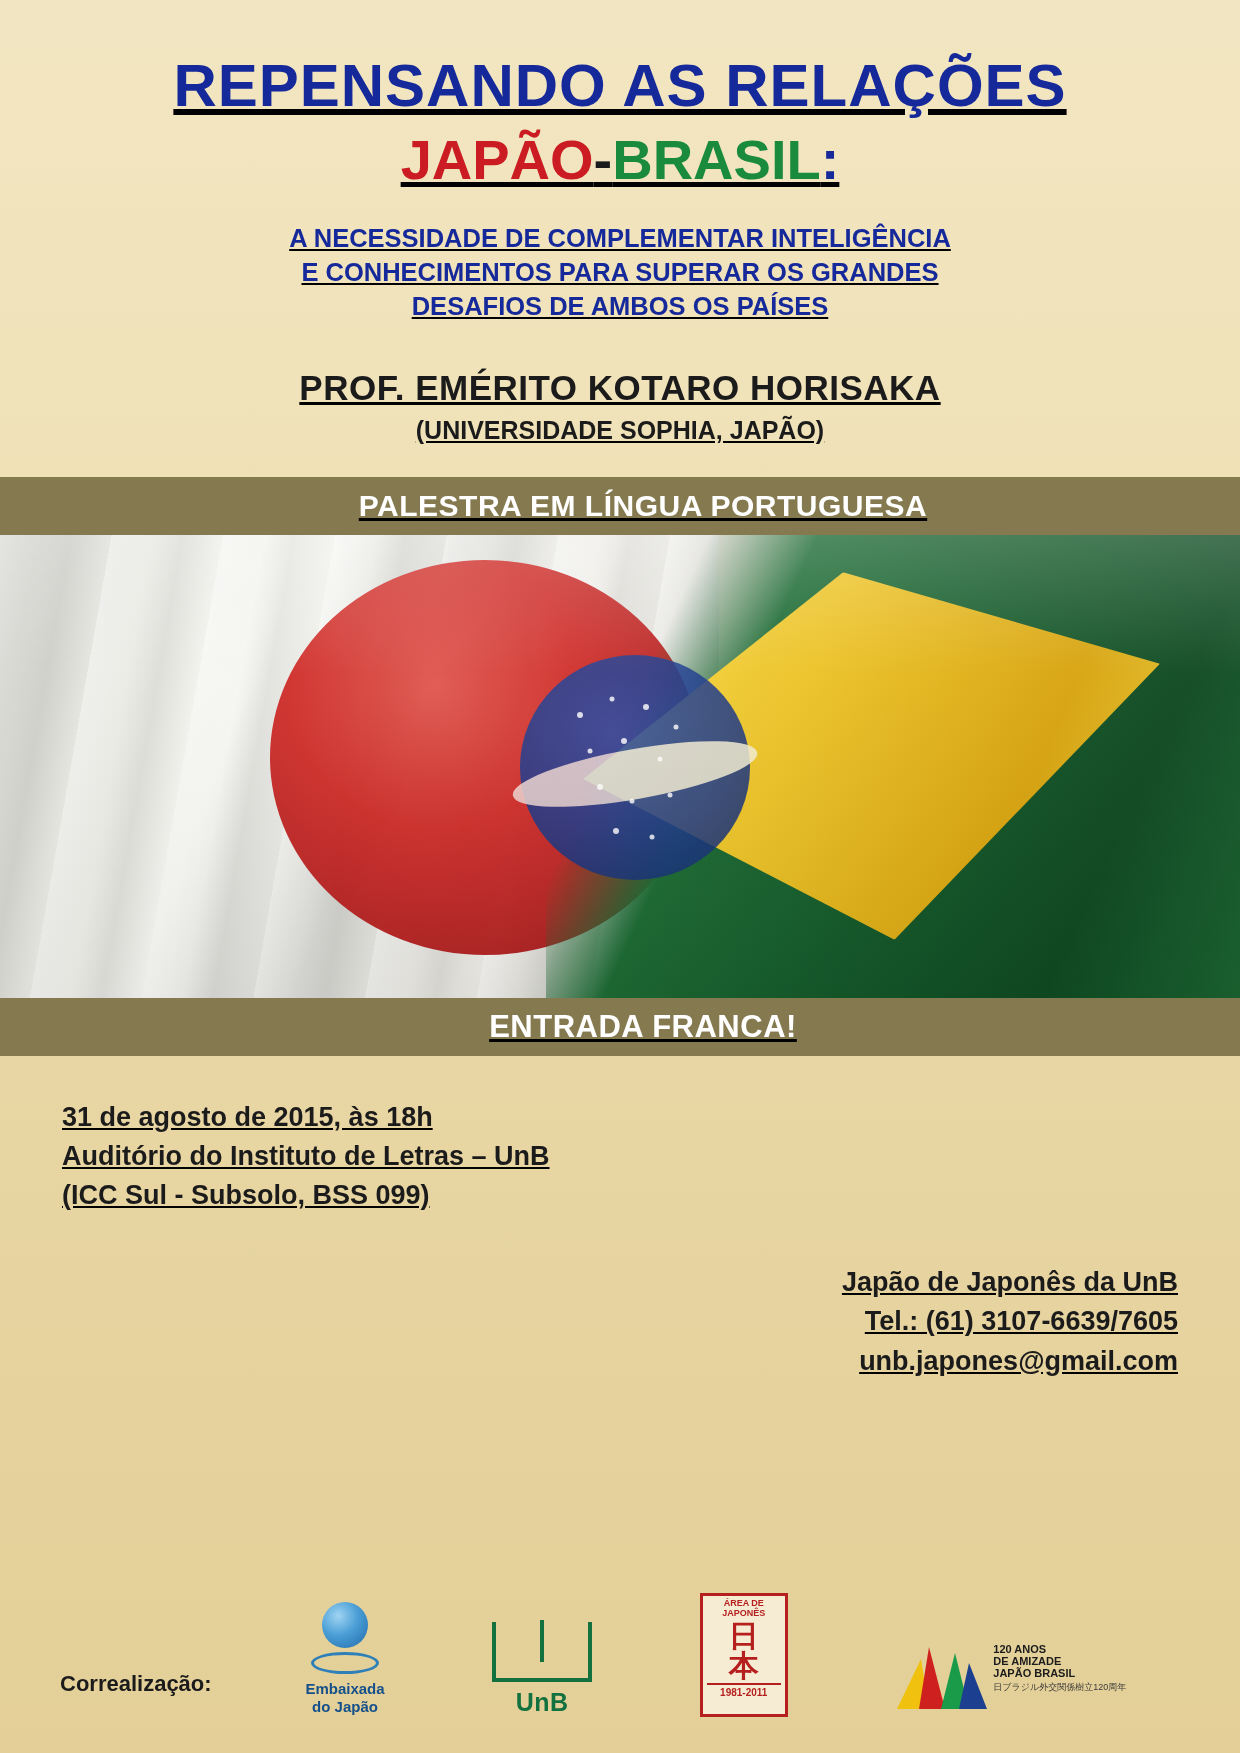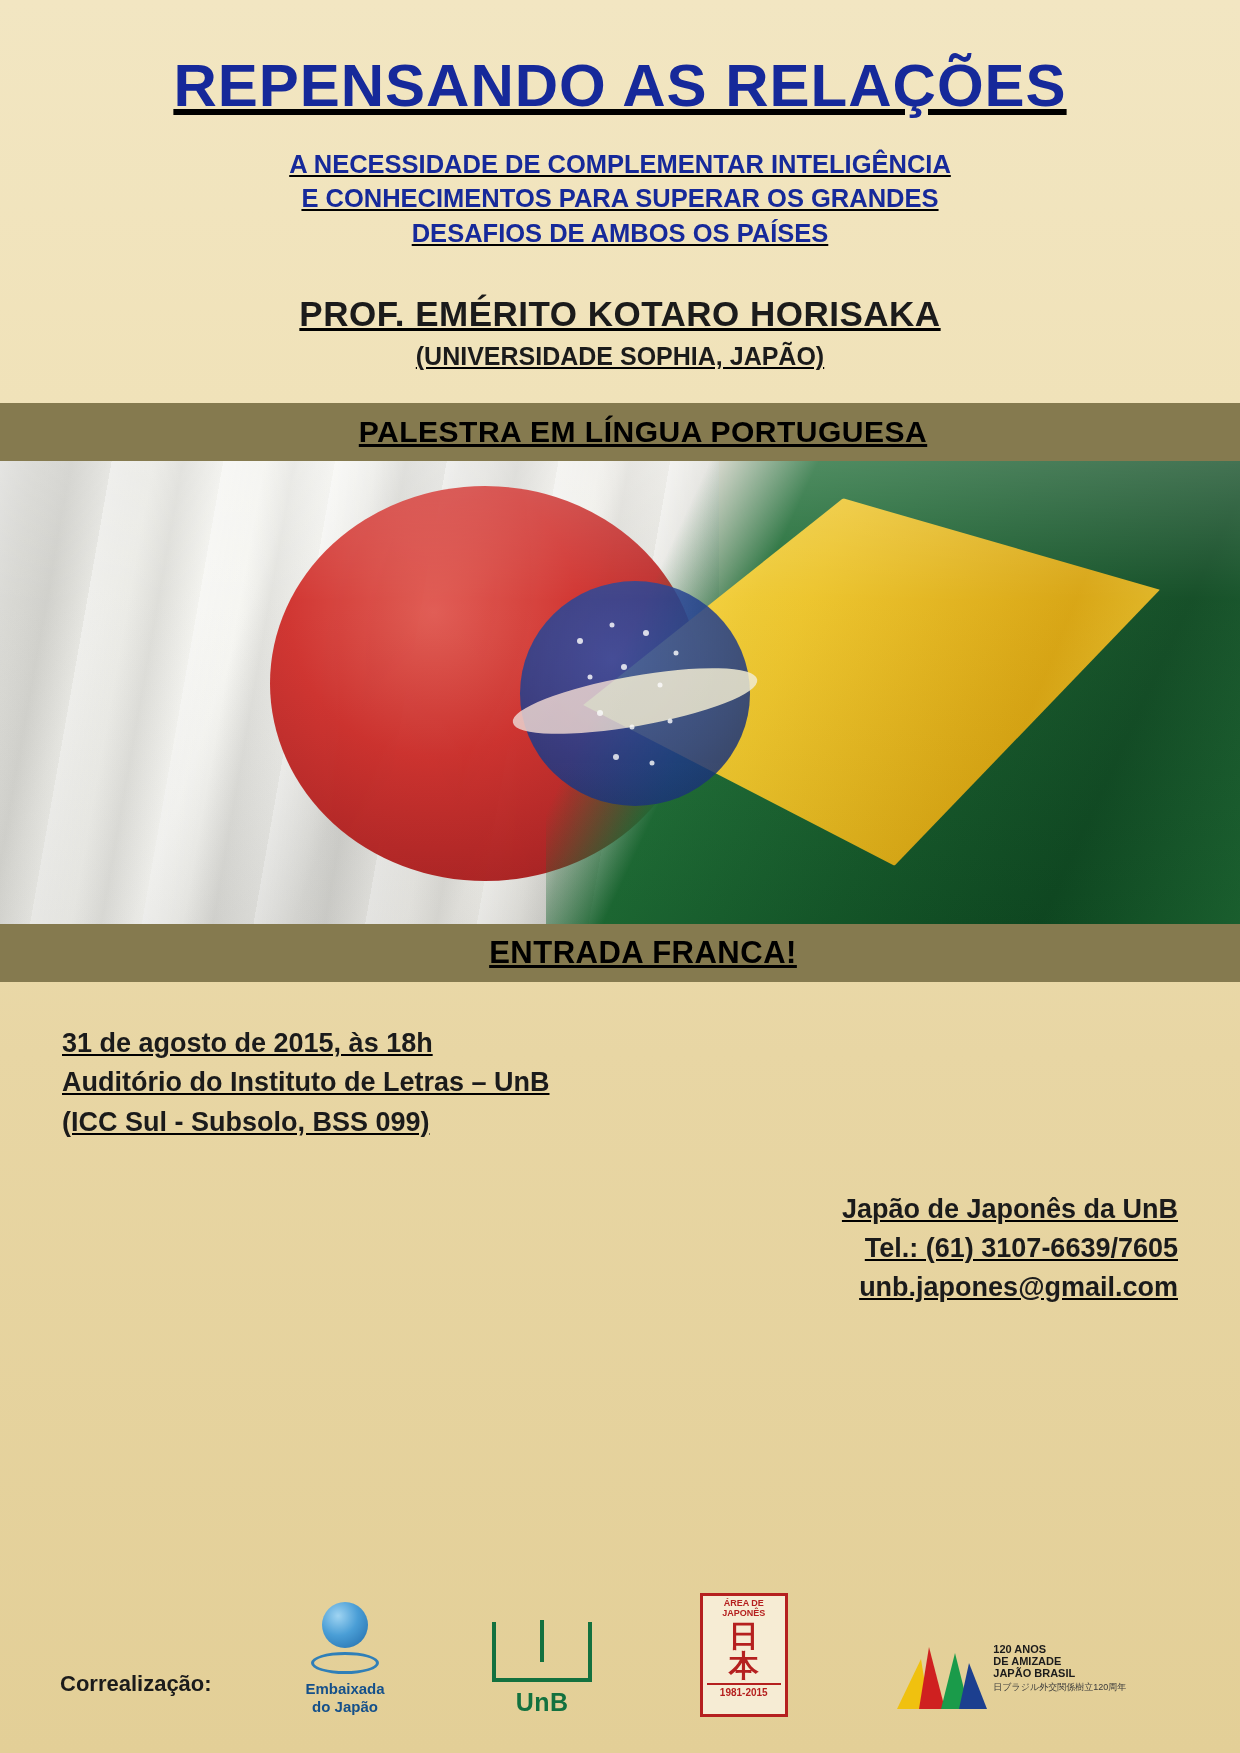--- a/index.html
+++ b/index.html
@@ -70,21 +70,21 @@
     margin-top: 8px;
     font-size: 25px;
     font-weight: bold;
     color: #1b1b1b;
     text-transform: uppercase;
   }
 
   
   .banner {
     background: #857a4f;
-    color: #000000;
+    color: #ffffff;
     text-align: center;
     font-weight: bold;
     text-transform: uppercase;
     padding-left: 46px;
   }
   .banner-top {
     margin-top: 32px;
     height: 58px;
     line-height: 58px;
     font-size: 30px;
@@ -324,20 +324,23 @@
   .logo-120 .l3 { font-size: 11px; font-weight: bold; color: #1b1b1b; }
   .logo-120 .l4 { font-size: 9px; color: #3a3a3a; margin-top: 2px; }
 </style>
 </head>
 <body>
 
 <div class="poster">
 
   <div class="header">
     <div class="title-main">REPENSANDO AS RELAÇÕES</div>
+    <div class="title-sub">
+      <span class="tx-japao">JAPÃO</span><span class="tx-dash">-</span><span class="tx-brasil">BRASIL</span><span class="tx-colon">:</span>
+    </div>
 
     <div class="subtitle">
       <div>A NECESSIDADE DE COMPLEMENTAR INTELIGÊNCIA</div>
       <div>E CONHECIMENTOS PARA SUPERAR OS GRANDES</div>
       <div>DESAFIOS DE AMBOS OS PAÍSES</div>
     </div>
 
     <div class="speaker">PROF. EMÉRITO KOTARO HORISAKA</div>
     <div class="speaker-aff">(UNIVERSIDADE SOPHIA, JAPÃO)</div>
   </div>
@@ -400,21 +403,21 @@
       <div class="logo logo-unb">
         <div class="mark"></div>
         <div class="cap">UnB</div>
       </div>
 
       <div class="logo logo-area">
         <div class="box">
           <div class="t1">ÁREA DE</div>
           <div class="t1">JAPONÊS</div>
           <div class="kanji">日本</div>
-          <div class="t2">1981-2015</div>
+          <div class="t2">1981-2011</div>
         </div>
       </div>
 
       <div class="logo logo-120">
         <div class="crane">
           <span class="w1"></span>
           <span class="w2"></span>
           <span class="w3"></span>
           <span class="w4"></span>
         </div>

